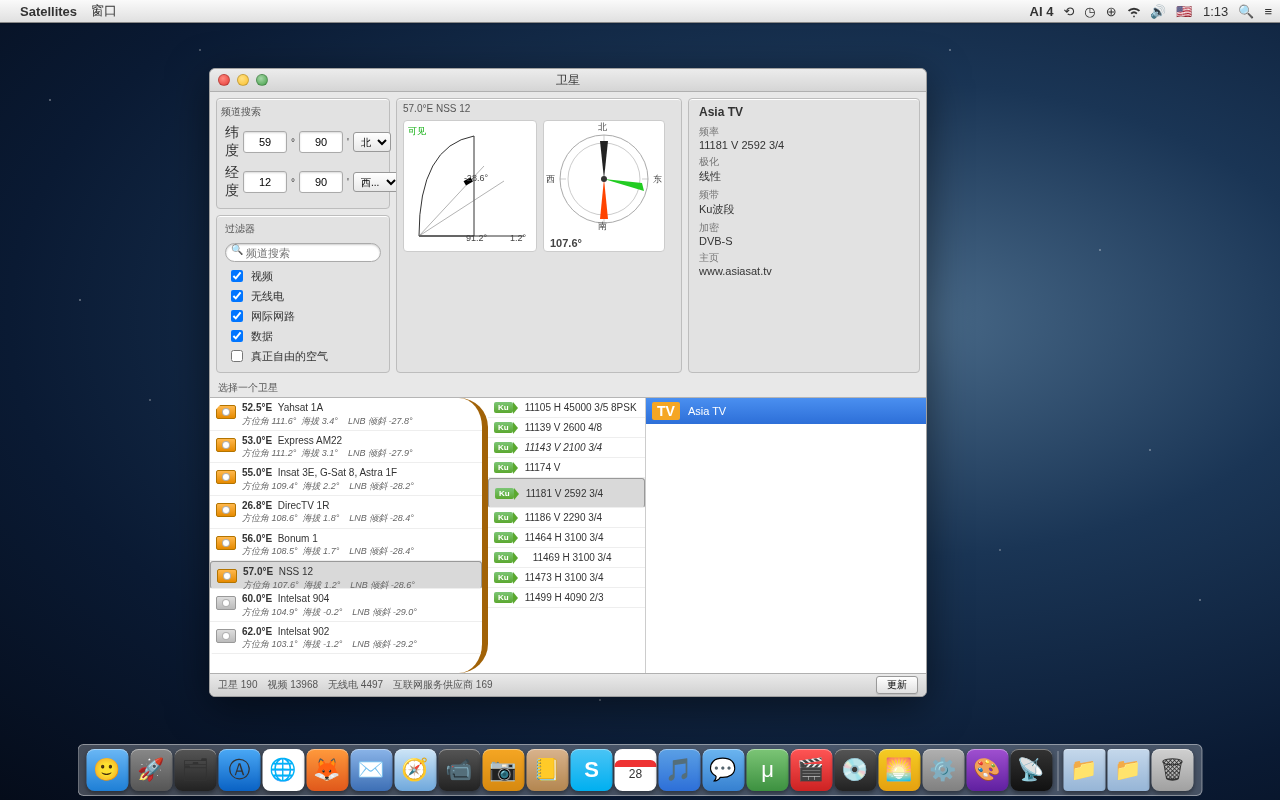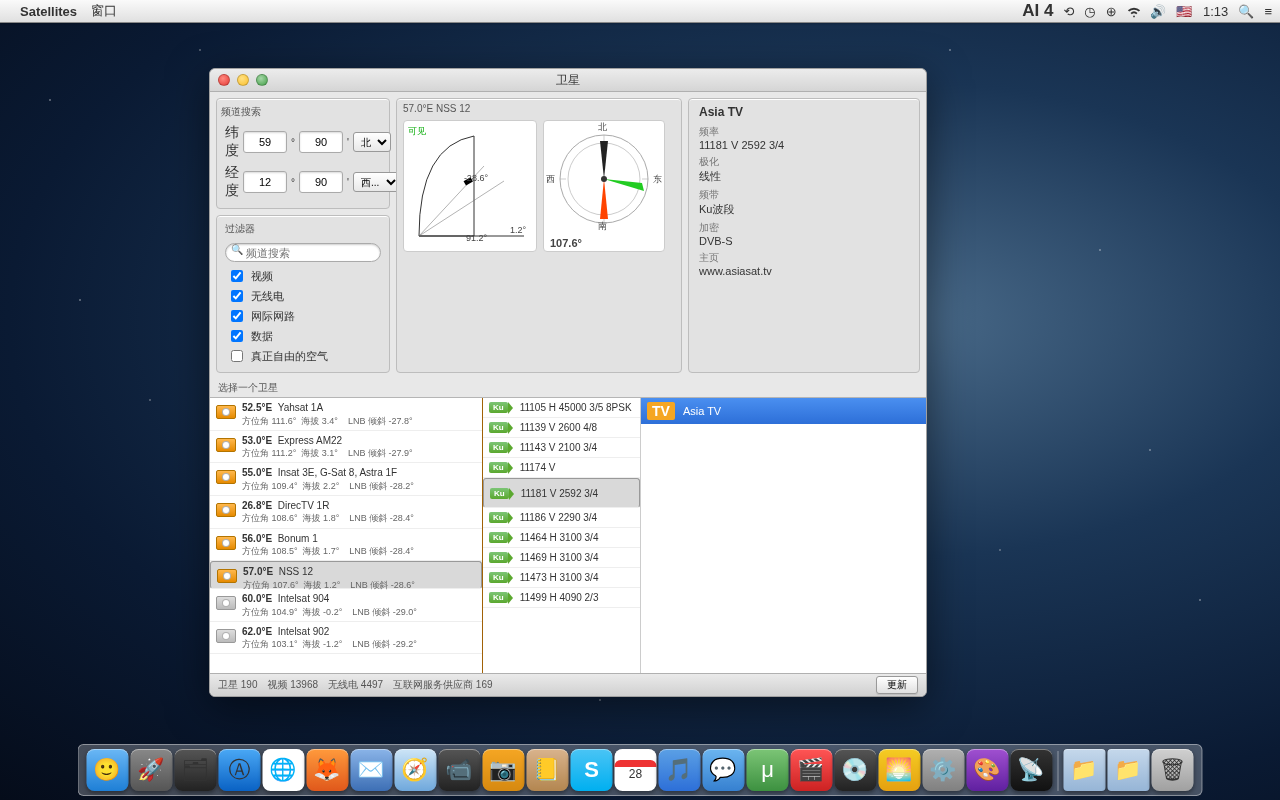--- a/index.html
+++ b/index.html
@@ -42,30 +42,30 @@
 .diag{background:#fff;border:1px solid #ccc;border-radius:4px;position:relative;}
 .diag1{width:132px;height:130px;}
 .diag2{width:120px;height:130px;}
 .diag-label{position:absolute;font-size:9px;color:#444;}
 .right-col{width:210px;padding:6px 10px;font-size:10px;}
 .info-title{font-size:12px;font-weight:bold;margin-bottom:6px;}
 .info-lbl{color:#777;margin-top:4px;}
 .info-val{color:#333;font-size:11px;}
 .sel-label{font-size:10px;color:#555;padding:2px 8px;}
 .lists{display:flex;border-top:1px solid #b5b5b5;height:275px;background:#fff;}
-.sat-list{width:272px;border-right:1px solid #a16207;overflow:hidden;}
+.sat-list{width:272px;border-right:6px solid #a16207;overflow:hidden;border-radius:29px;}
 .tp-list{width:157px;border-right:1px solid #ccc;overflow:hidden;}
 .ch-list{flex:1;overflow:hidden;}
 .sat-row{padding:3px 6px 3px 32px;border-bottom:1px solid #eee;position:relative;font-size:10px;line-height:1.35;}
 .sat-row.sel{background:#d9d9d9;}
 .sat-row .eye{position:absolute;left:6px;top:7px;width:18px;height:12px;background:linear-gradient(#ffb84d,#e68a00);border:1px solid #b37400;border-radius:2px;display:flex;align-items:center;justify-content:center;}
 .sat-row .eye.off{background:linear-gradient(#ddd,#bbb);border-color:#999;}
 .sat-row .eye::after{content:"";width:6px;height:6px;border-radius:50%;background:#fff;border:1px solid rgba(0,0,0,.3);}
 .sat-row b{font-weight:bold;}
-.sat-sub{color:#666;font-size:9px;}
+.sat-sub{color:#666;font-size:9px;font-style:italic;}
 .tp-row{padding:4px 4px 4px 6px;border-bottom:1px solid #eee;display:flex;align-items:center;gap:6px;font-size:10px;}
 .tp-row.sel{background:#d9d9d9;}
 .ku{background:linear-gradient(#7cc576,#5ba82f);color:#fff;font-size:8px;padding:1px 4px;border-radius:2px;position:relative;font-weight:bold;}
 .ku::after{content:"";position:absolute;right:-5px;top:0;border-left:5px solid #5ba82f;border-top:6px solid transparent;border-bottom:6px solid transparent;}
 .ch-row{padding:4px 6px;display:flex;align-items:center;gap:8px;font-size:11px;color:#fff;background:linear-gradient(#4a8ff0,#2d6fd8);}
 .tv-badge{background:#f5a623;color:#fff;font-size:14px;padding:1px 5px;border-radius:2px;font-weight:bold;}
 .statusbar{height:22px;background:linear-gradient(#eaeaea,#d0d0d0);border-top:1px solid #b0b0b0;border-radius:0 0 6px 6px;display:flex;align-items:center;padding:0 8px;font-size:10px;color:#555;gap:10px;}
 .statusbar .flex{flex:1;}
 .btn{background:linear-gradient(#fff,#e0e0e0);border:1px solid #999;border-radius:3px;padding:1px 10px;font-size:10px;box-shadow:0 1px 1px rgba(0,0,0,.1);}
 .dock{position:absolute;bottom:4px;left:50%;transform:translateX(-50%);display:flex;align-items:end;gap:2px;padding:4px 8px;background:rgba(255,255,255,.25);border:1px solid rgba(255,255,255,.4);border-radius:6px;backdrop-filter:blur(10px);}
@@ -76,21 +76,21 @@
 <body>
 
 <div class="desktop">
 <div class="stars"></div>
 
 <div class="menubar">
   <span class="apple"></span>
   <span class="app-name">Satellites</span>
   <span class="menu-item">窗口</span>
   <span class="spacer"></span>
-  <span class="status" style="font-weight:bold;font-size:17px;">AI 4</span>
+  <span class="status" style="font-weight:bold;font-size:13px;">AI 4</span>
   <span class="status">⟲</span>
   <span class="status">◷</span>
   <span class="status">⊕</span>
   <span class="status"><svg viewBox="0 0 16 16">
           <path d="M8 12a1 1 0 100 2 1 1 0 000-2zM4 9a6 6 0 018 0l-1.5 1.5a4 4 0 00-5 0zM1 6a10 10 0 0114 0l-1.5 1.5a8 8 0 00-11 0z" fill="#333"></path>
         </svg></span>
   <span class="status">🔊</span>
   <span class="status">🇺🇸</span>
   <span class="status">1:13</span>
   <span class="status">🔍</span>
@@ -163,21 +163,21 @@
           <span class="diag-label" style="left:4px;top:4px;color:#0a0;">可见</span>
           <svg width="132" height="130" viewBox="0 0 132 130">
             <path d="M15 115 Q15 25 70 15 L70 115 Z" fill="none" stroke="#333" stroke-width="1"></path>
             <line x1="15" y1="115" x2="120" y2="115" stroke="#333"></line>
             <line x1="15" y1="115" x2="80" y2="45" stroke="#666" stroke-width="0.5"></line>
             <line x1="15" y1="115" x2="100" y2="60" stroke="#666" stroke-width="0.5"></line>
             <rect x="60" y="58" width="8" height="5" fill="#000" transform="rotate(-30 64 60)"></rect>
           </svg>
           <span class="diag-label" style="right:48px;top:52px;">-28.6°</span>
           <span class="diag-label" style="left:62px;bottom:8px;">91.2°</span>
-          <span class="diag-label" style="right:10px;bottom:16px;">1.2°</span>
+          <span class="diag-label" style="right:10px;bottom:8px;">1.2°</span>
         </div>
         <div class="diag diag2">
           <svg width="120" height="115" viewBox="0 0 120 115">
             <circle cx="60" cy="58" r="44" fill="none" stroke="#aaa"></circle>
             <circle cx="60" cy="58" r="36" fill="none" stroke="#ccc"></circle>
             <g stroke="#999" stroke-width="0.5">
               <line x1="60" y1="14" x2="60" y2="20"></line>
                   <line x1="60" y1="96" x2="60" y2="102"></line>
               <line x1="16" y1="58" x2="22" y2="58"></line>
                   <line x1="98" y1="58" x2="104" y2="58"></line>
@@ -259,41 +259,41 @@
           <div class="tp-row">
             <span class="ku">Ku</span>
             <span style="margin-left:6px;">11105 H 45000 3/5 8PSK</span>
           </div>
           <div class="tp-row">
             <span class="ku">Ku</span>
             <span style="margin-left:6px;">11139 V 2600 4/8</span>
           </div>
           <div class="tp-row">
             <span class="ku">Ku</span>
-            <span style="margin-left:6px;">11143 V 2100 3/4</span>
+            <span style="margin-left:6px;font-style:italic;">11143 V 2100 3/4</span>
           </div>
           <div class="tp-row">
             <span class="ku">Ku</span>
             <span style="margin-left:6px;">11174 V</span>
           </div>
           <div class="tp-row sel">
             <span class="ku">Ku</span>
             <span style="margin-left:6px;">11181 V 2592 3/4</span>
           </div>
           <div class="tp-row">
             <span class="ku">Ku</span>
             <span style="margin-left:6px;">11186 V 2290 3/4</span>
           </div>
           <div class="tp-row">
             <span class="ku">Ku</span>
             <span style="margin-left:6px;">11464 H 3100 3/4</span>
           </div>
           <div class="tp-row">
             <span class="ku">Ku</span>
-            <span style="margin-left:6px;">11469 H 3100 3/4</span>
+            <span style="margin-left:14px;">11469 H 3100 3/4</span>
           </div>
           <div class="tp-row">
             <span class="ku">Ku</span>
             <span style="margin-left:6px;">11473 H 3100 3/4</span>
           </div>
           <div class="tp-row">
             <span class="ku">Ku</span>
             <span style="margin-left:6px;">11499 H 4090 2/3</span>
           </div>
         </div>

